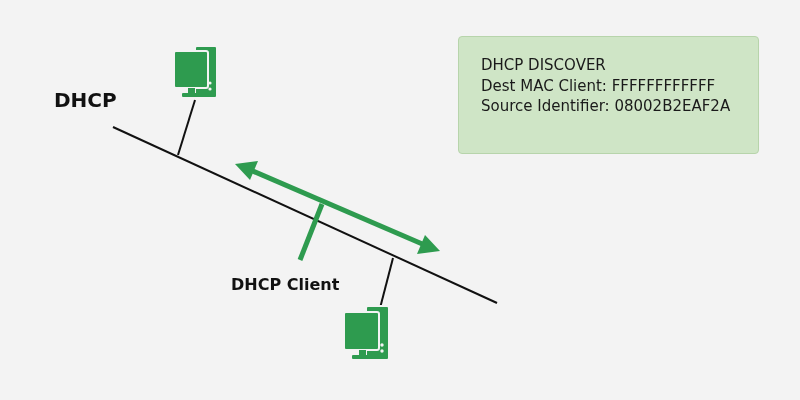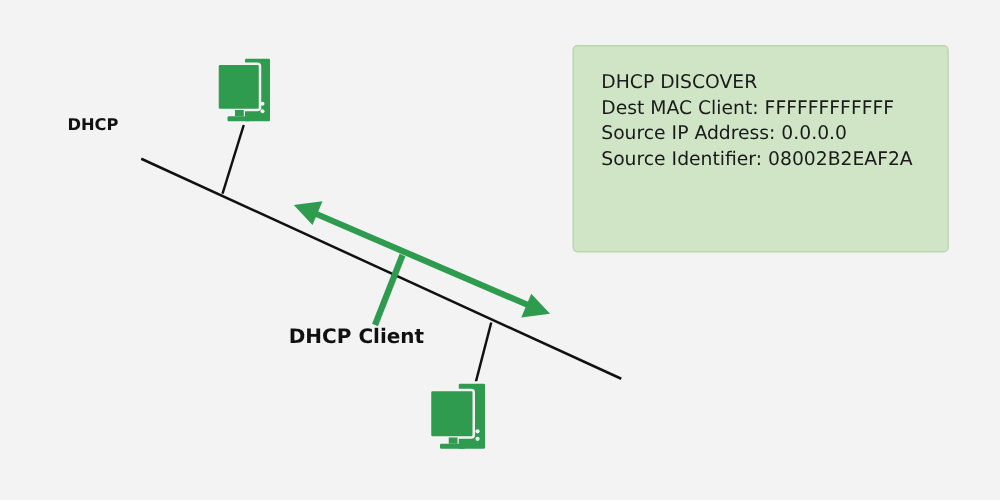--- a/index.html
+++ b/index.html
@@ -1,22 +1,22 @@
 <!DOCTYPE html>
 <html><head>
 <meta charset="utf-8">
 <style>
   html, body { margin: 0; padding: 0; }
   body { width: 800px; height: 400px; background: #f3f3f3; position: relative; overflow: hidden;
          font-family: "DejaVu Sans", "Liberation Sans", sans-serif; }
   svg.diagram { position: absolute; left: 0; top: 0; }
-  .label { position: absolute; font-weight: bold; color: #111; font-size: 13px; line-height: 21px; }
+  .label { position: absolute; font-weight: bold; color: #111; font-size: 20px; line-height: 21px; }
   .server-label { left: 54px; top: 90px; }
-  .client-label { left: 231px; top: 258px; font-size: 16px; }
-  .info-box { position: absolute; left: 458px; top: 36px; width: 301px; height: 166px;
+  .client-label { left: 231px; top: 274px; font-size: 16px; }
+  .info-box { position: absolute; left: 458px; top: 36px; width: 301px; height: 118px;
               background: #cfe5c6; border: 1px solid #b7d4ab; border-radius: 4px; box-sizing: border-box;
               padding: 18px 0 0 22px; }
   .info-line { font-size: 15px; line-height: 20.5px; color: #1a1a1a; white-space: nowrap; }
 </style>
 </head>
 <body>
 
 <svg class="diagram" width="800" height="400" viewBox="0 0 800 400">
 
   <line x1="113" y1="127" x2="497" y2="303" stroke="#111" stroke-width="2"></line>
@@ -54,15 +54,14 @@
 
 <div class="label server-label">
   <div>DHCP</div>
 </div>
 
 <div class="label client-label">DHCP Client</div>
 
 <div class="info-box">
   <div class="info-line">DHCP DISCOVER</div>
   <div class="info-line"><span>Dest MAC Client</span>: <span>FFFFFFFFFFFF</span></div>
-  <div class="info-line"><span>Source IP Address</span>: <span>0.0.0.0</span></div>
   <div class="info-line"><span>Source Identifier</span>: <span>08002B2EAF2A</span></div>
 </div>
 
 </body></html>

